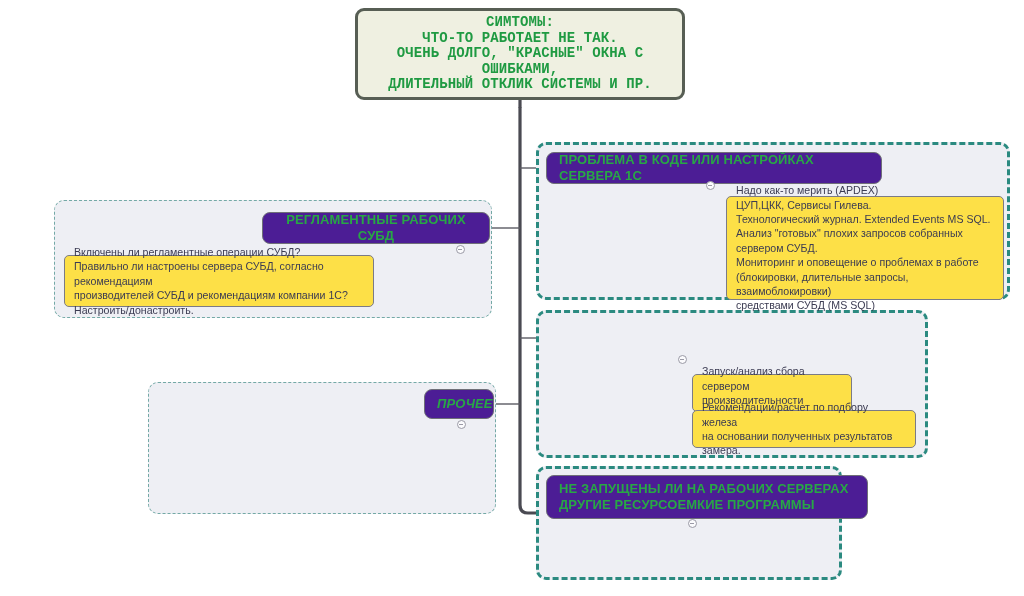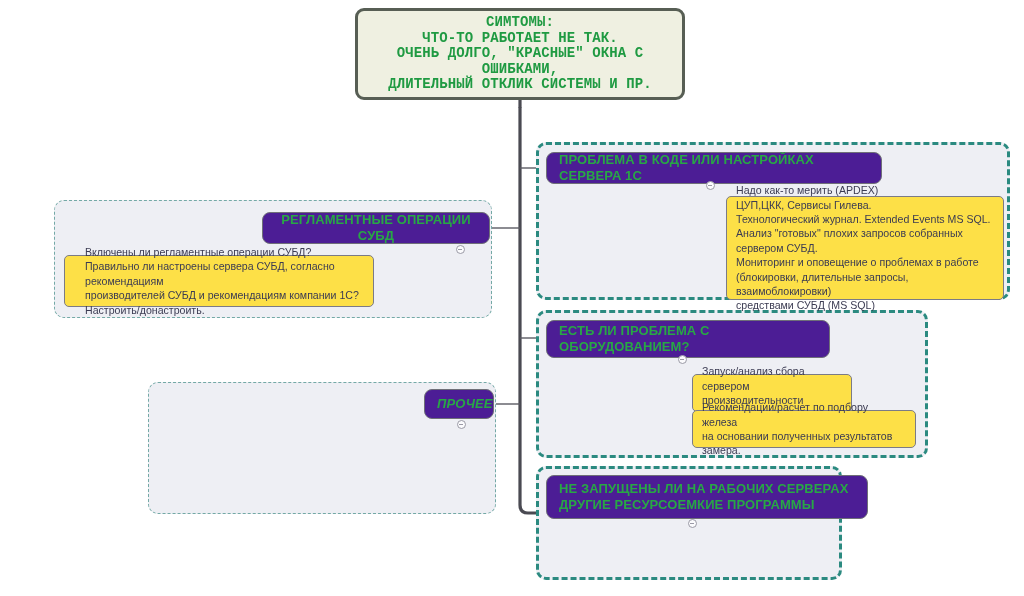--- a/index.html
+++ b/index.html
@@ -179,34 +179,31 @@
 ЦУП,ЦКК, Сервисы Гилева.
 Технологический журнал. Extended Events MS SQL.
 Анализ "готовых" плохих запросов собранных сервером СУБД.
 Мониторинг и оповещение о проблемах в работе
 (блокировки, длительные запросы, взаимоблокировки)
 средствами СУБД (MS SQL)</div>
   </div>
 
   <div class="group thin" style="left:54px; top:200px; width:438px; height:118px;"></div>
   <div class="branch-head align-center" style="left:262px; top:212px; width:228px; height:32px;">
-    <div class="head-text">РЕГЛАМЕНТНЫЕ ОПЕРАЦИИ СУБД</div>
+    <div class="head-text">РЕГЛАМЕНТНЫЕ РАБОЧИХ СУБД</div>
   </div>
   <div class="collapse-dot" style="left:455.5px; top:245px;"></div>
-  <div class="leaf" style="left:64px; top:255px; width:310px; height:52px;padding-left:11px;">
+  <div class="leaf" style="left:64px; top:255px; width:310px; height:52px;">
     <div class="leaf-text">Включены ли регламентные операции СУБД?
 Правильно ли настроены сервера СУБД, согласно рекомендациям
 производителей СУБД и рекомендациям компании 1С?
 Настроить/донастроить.</div>
   </div>
 
   <div class="group thick" style="left:536px; top:310px; width:392px; height:148px;"></div>
-  <div class="branch-head align-left" style="left:546px; top:320px; width:284px; height:38px;">
-    <div class="head-text">ЕСТЬ ЛИ ПРОБЛЕМА С ОБОРУДОВАНИЕМ?</div>
-  </div>
   <div class="collapse-dot" style="left:677.5px; top:355px;"></div>
   <div class="leaf" style="left:692px; top:374px; width:160px; height:38px;">
     <div class="leaf-text">Запуск/анализ сбора сервером
 производительности "железа"</div>
   </div>
   <div class="leaf" style="left:692px; top:410px; width:224px; height:38px;">
     <div class="leaf-text">Рекомендации/расчет по подбору железа
 на основании полученных результатов замера.</div>
   </div>
 

